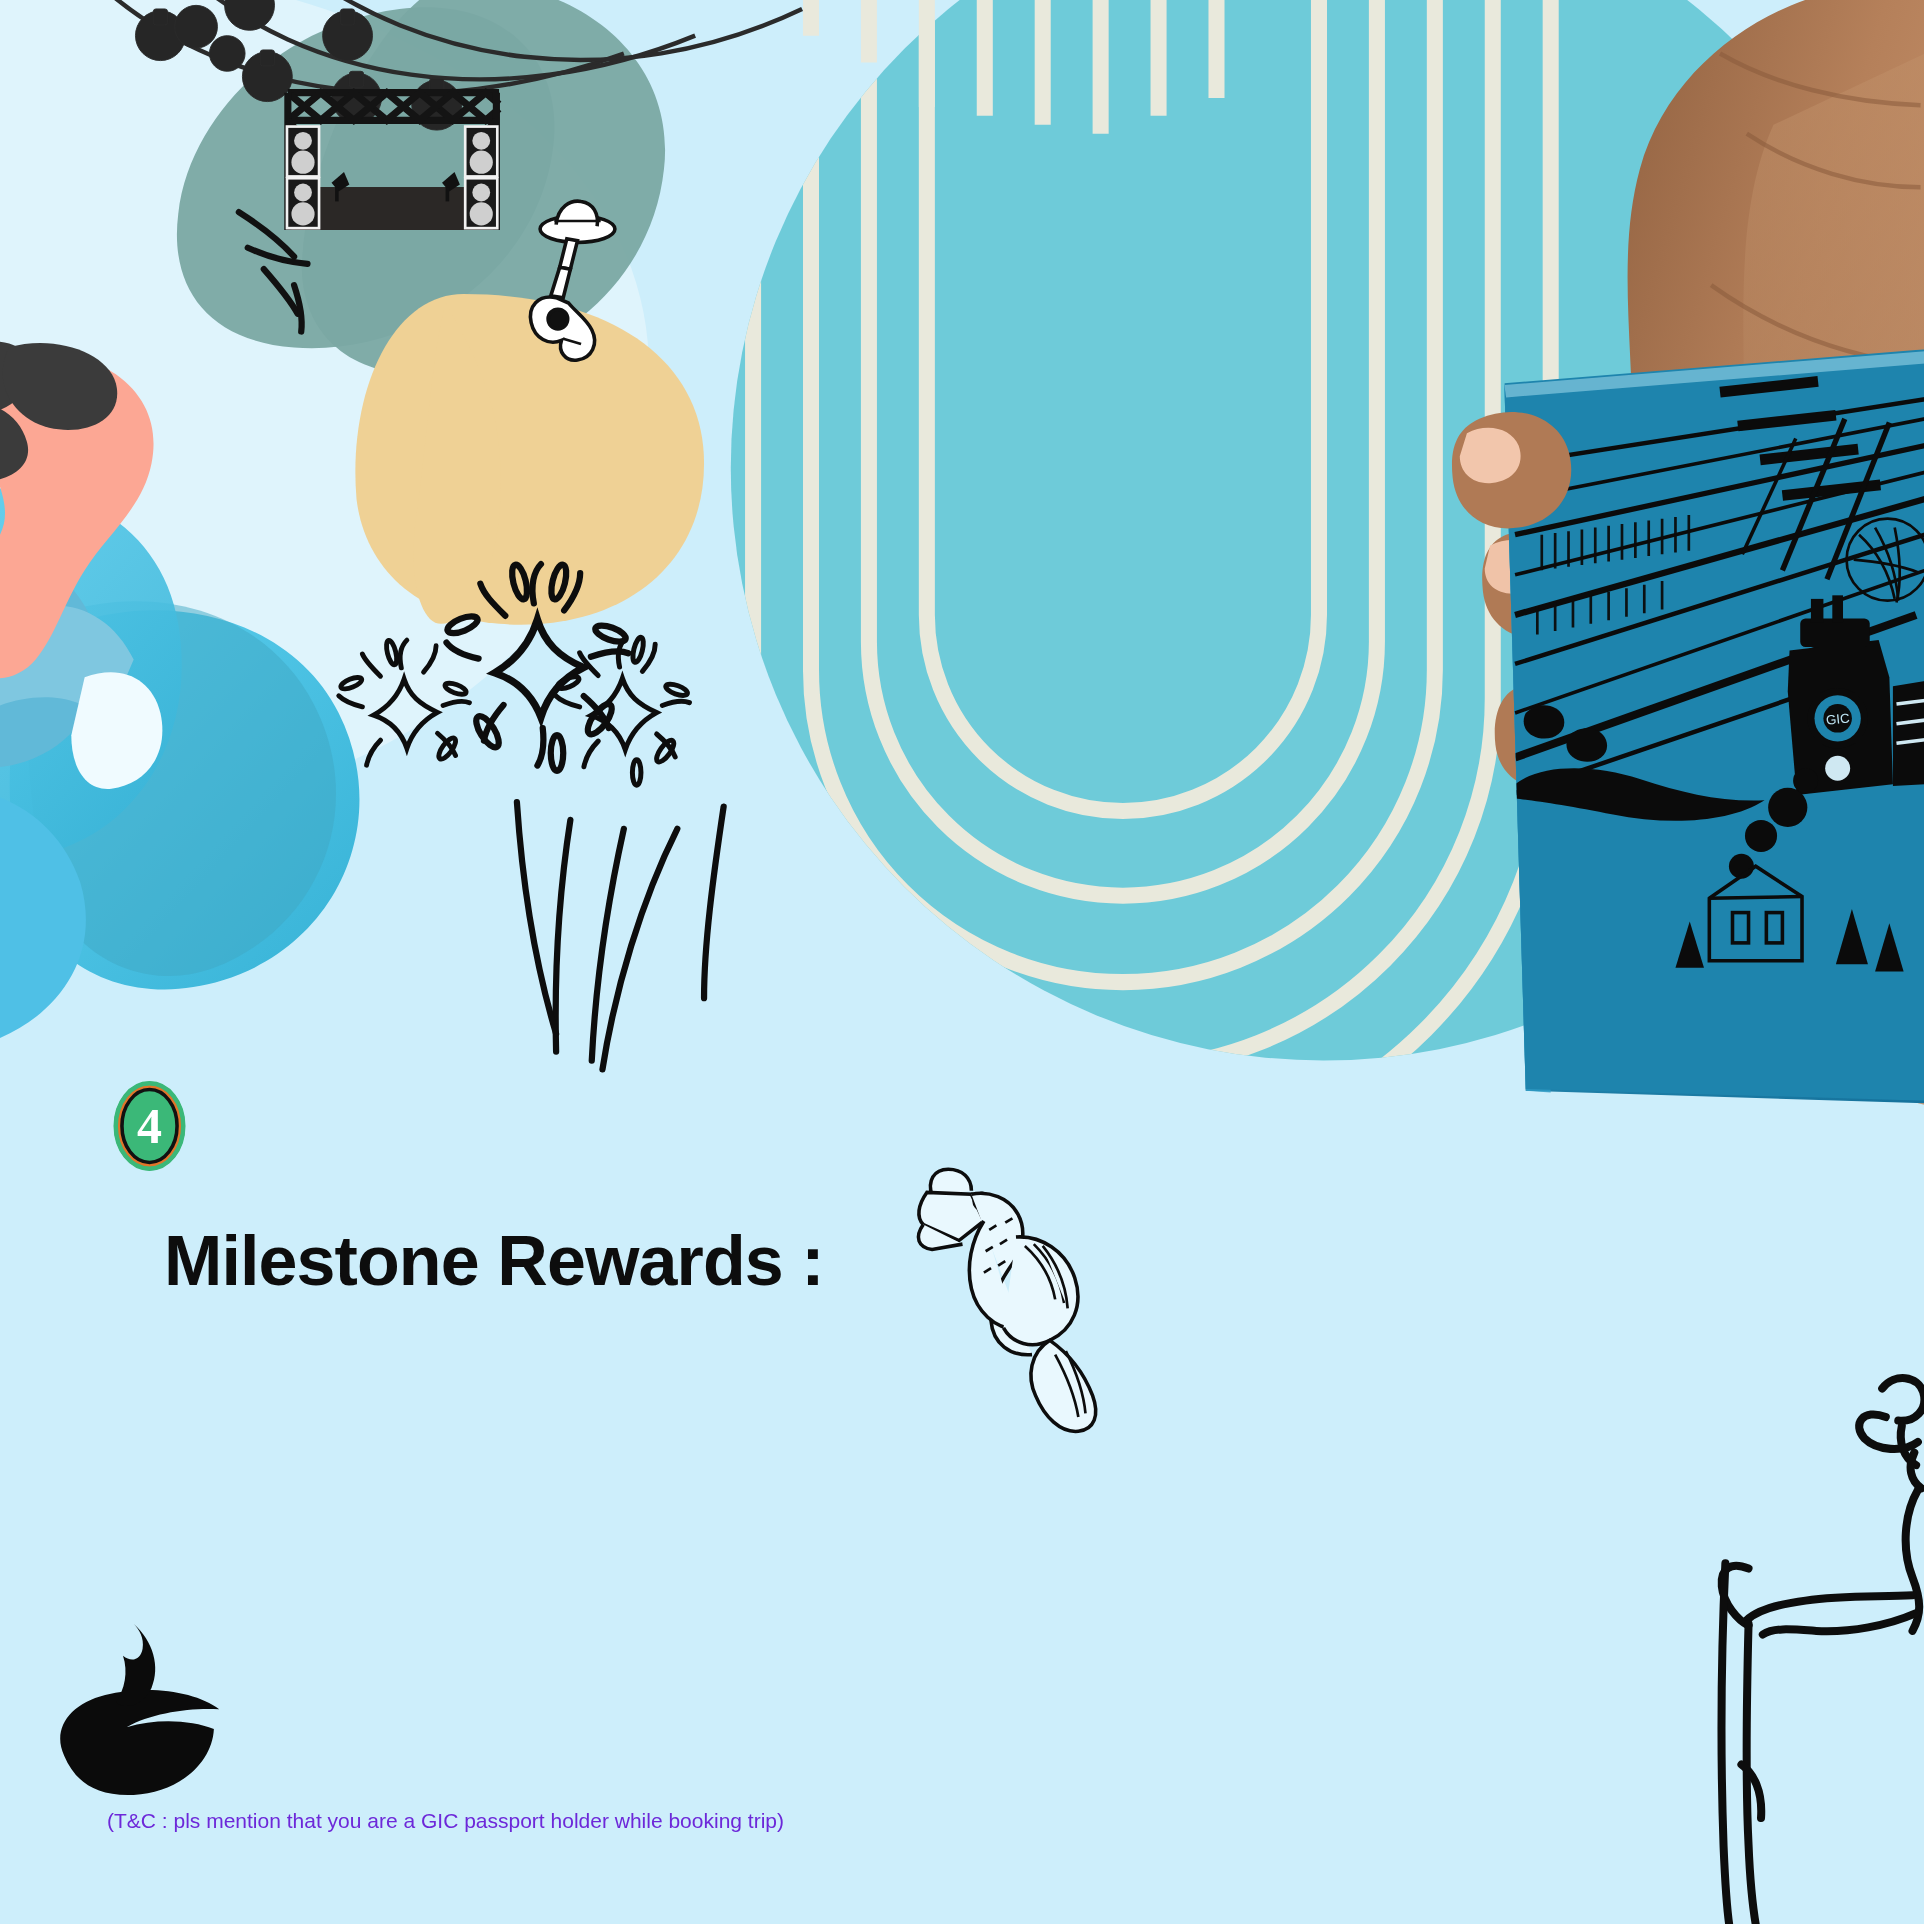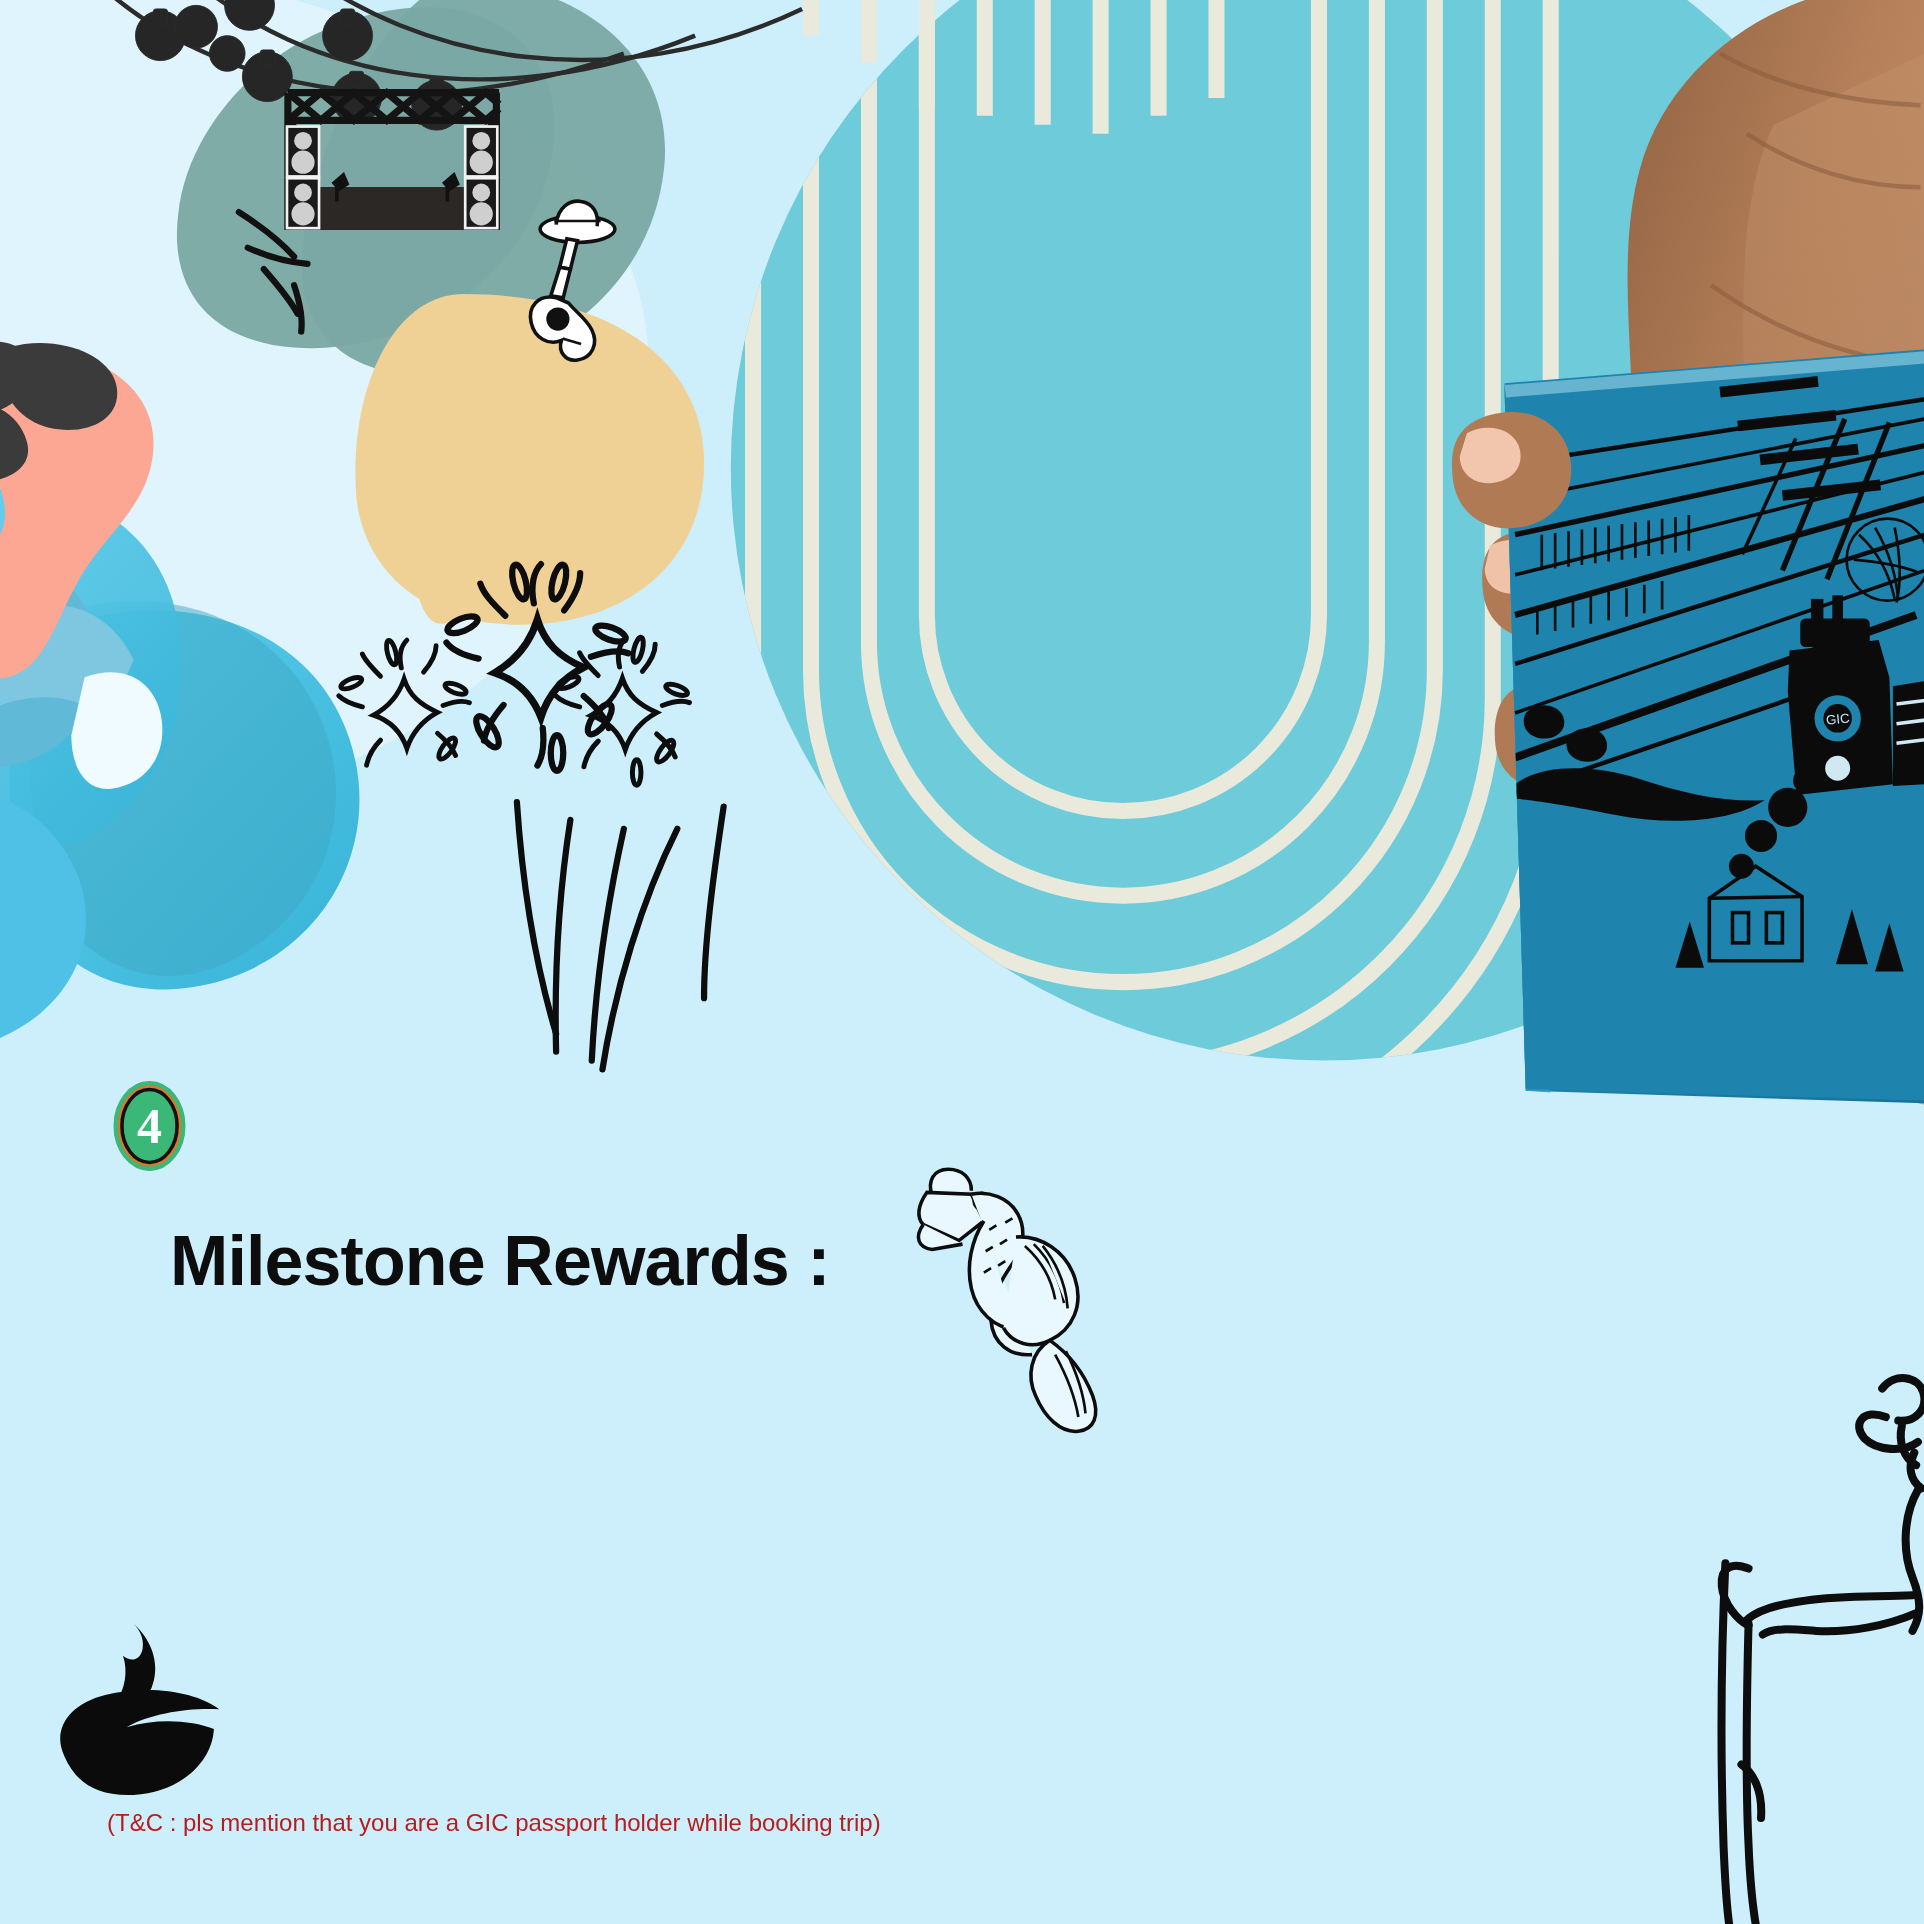--- a/index.html
+++ b/index.html
@@ -10,34 +10,34 @@
     overflow:hidden;
   }
   #stage{position:relative;width:1925px;height:1925px;overflow:hidden;background:#cdeefb;}
   svg{display:block;}
 
   
   #bg-art{position:absolute;inset:0;width:1925px;height:1925px;}
 
   
   #heading{
-    position:absolute;left:170px;top:1221px;
+    position:absolute;left:164px;top:1221px;
     font-size:70px;font-weight:bold;color:#0d0d0d;
     letter-spacing:-0.9px;white-space:nowrap;
     font-family:"Liberation Sans", sans-serif;
   }
   #body-copy{
     position:absolute;left:178px;top:1377px;width:1568px;
     font-size:59px;line-height:1.3;color:#111;
     text-align:justify;text-align-last:left;
     font-family:"Liberation Sans", sans-serif;
   }
   #tnc{
     position:absolute;left:107px;top:1809px;
-    font-size:24px;color:#b91c1c;white-space:nowrap;
+    font-size:21px;color:#6d28d9;white-space:nowrap;
     font-family:"Liberation Sans", sans-serif;
   }
   .gift{font-size:53px;}
 
   
   #step-badge{position:absolute;left:105px;top:1078px;width:89px;height:96px;}
   #step-badge .num{
     position:absolute;inset:0;display:flex;align-items:center;justify-content:center;
     color:#ffffff;font-size:50px;font-weight:bold;
     font-family:"Liberation Serif", serif;

